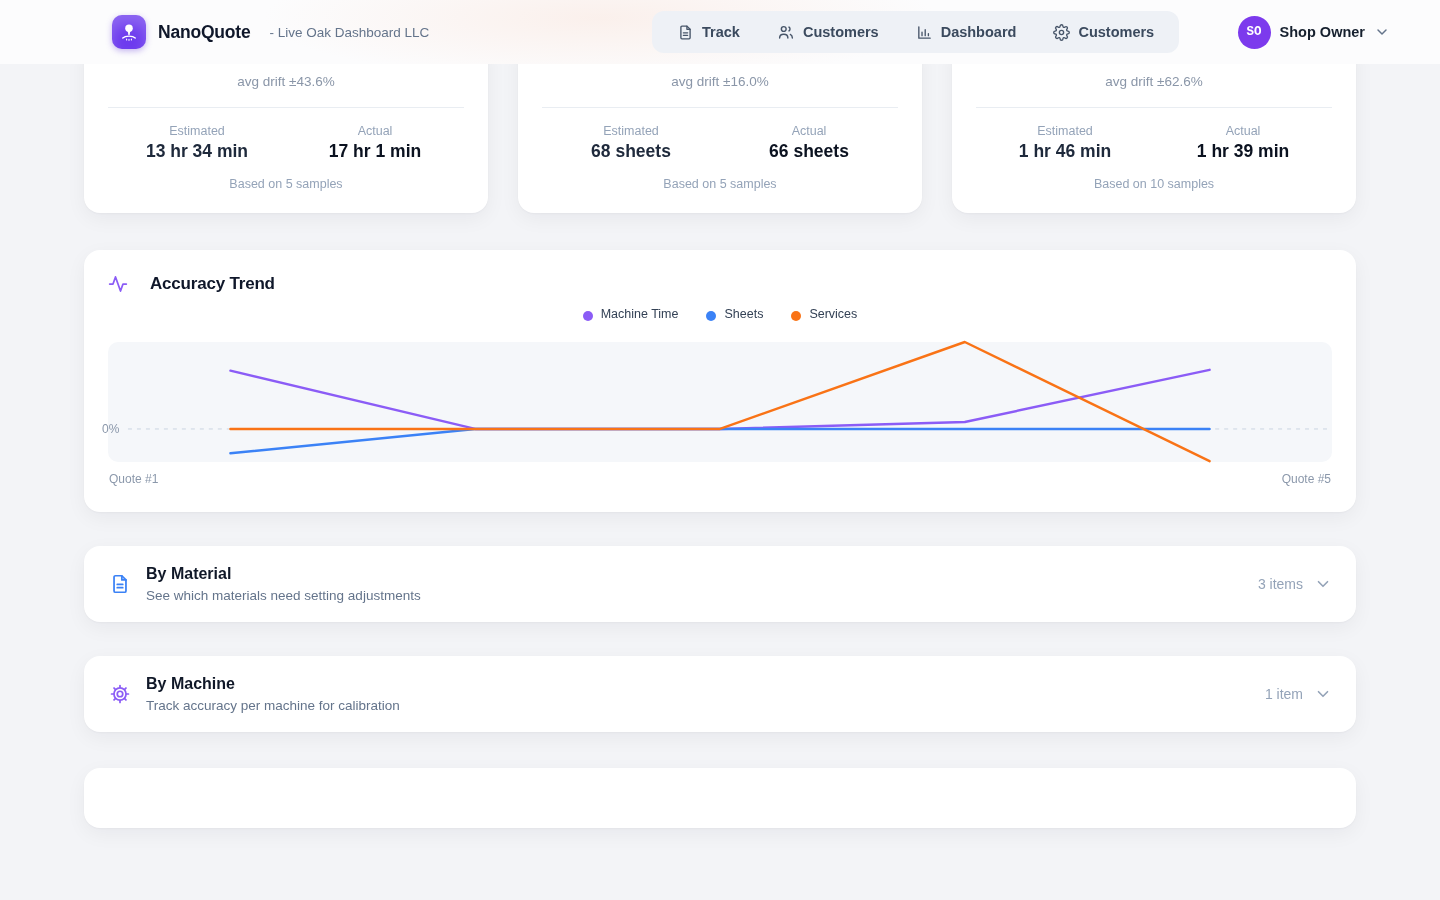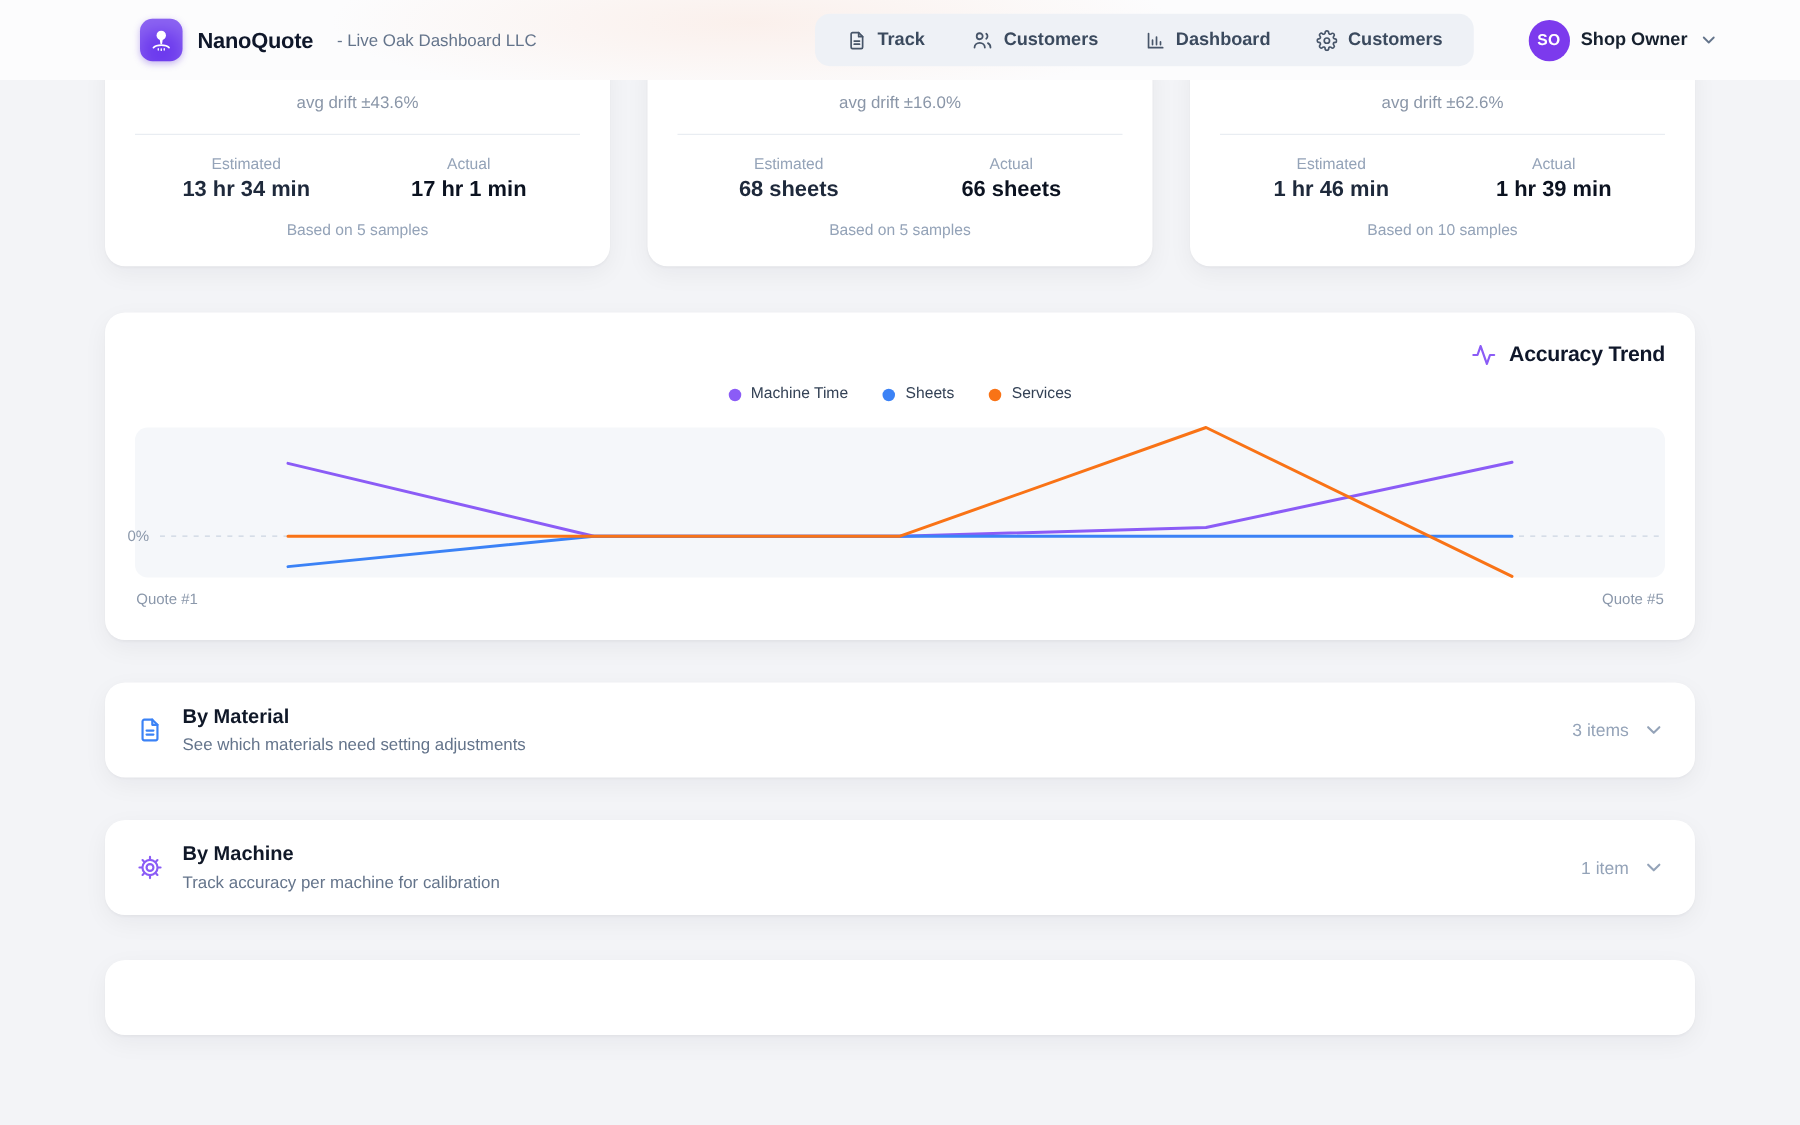--- a/index.html
+++ b/index.html
@@ -3,21 +3,21 @@
 <meta charset="utf-8">
 <style>
   * { margin:0; padding:0; box-sizing:border-box; }
   html,body { width:1440px; height:900px; overflow:hidden; }
   body { font-family:"Liberation Sans", sans-serif; background:#f3f4f7; color:#0f172a; position:relative; }
 
   
   .header {
     position:absolute; top:0; left:0; width:1440px; height:64px; z-index:20;
     background: radial-gradient(480px 90px at 600px 18px, rgba(250,236,230,.75), rgba(252,252,253,0) 70%), #fcfcfd;
-    display:flex; align-items:center; padding:0 65px 0 112px;
+    display:flex; align-items:center; padding:0 50px 0 112px;
   }
   .brand { display:flex; align-items:center; gap:12px; }
   .brand-logo { width:34px; height:34px; border-radius:10px; display:flex; align-items:center; justify-content:center;
     box-shadow: inset 0 10px 14px rgba(255,255,255,.22), 0 2px 6px rgba(91,47,216,.35); }
   .brand-title { font-size:17.5px; font-weight:800; letter-spacing:-0.2px; color:#0f172a; }
   .brand-sub { font-size:13.5px; color:#64748b; font-weight:500; margin-left:7px; }
 
   .nav-pill { position:absolute; left:652px; top:11px; height:42px; border-radius:12px; background:#eef1f6;
     display:flex; align-items:center; padding:0 25px; gap:37px; }
   .nav-item { display:flex; align-items:center; gap:8px; font-size:14.5px; font-weight:600; color:#3b4a5e; cursor:pointer; white-space:nowrap; }
@@ -39,21 +39,21 @@
   .metric-drift { font-size:13.5px; color:#8a96a8; line-height:18px; }
   .metric-divider { height:1px; background:#e9edf2; margin-top:16px; }
   .metric-cols { display:grid; grid-template-columns:1fr 1fr; margin-top:16px; }
   .metric-label { font-size:12.5px; color:#94a3b8; line-height:15px; }
   .metric-value { font-size:17.5px; font-weight:700; line-height:22px; margin-top:1px; color:#1e293b; }
   .metric-value.actual { color:#0b1220; }
   .metric-samples { font-size:12.5px; color:#94a3b8; line-height:15px; margin-top:15px; }
 
   
   .trend-card { margin-top:37px; padding:24px 24px 26px 24px; }
-  .trend-title-row { display:flex; align-items:center; gap:10px;justify-content:flex-end; }
+  .trend-title-row { display:flex; align-items:center; gap:22px; }
   .trend-title { font-size:17px; font-weight:800; color:#0f172a; letter-spacing:-0.2px; }
   .legend { display:flex; justify-content:center; align-items:center; gap:28px; margin-top:10px; height:20px; }
   .legend-item { display:flex; align-items:flex-end; gap:8px; font-size:12.5px; color:#334155; }
   .legend-dot { width:10px; height:10px; border-radius:50%; }
   .plot { position:relative; margin-top:18px; height:120px; background:#f5f7fa; border-radius:10px; }
   .plot svg { position:absolute; inset:0; width:100%; height:100%; overflow:visible; }
   .y-zero { position:absolute; left:-6px; transform:translateY(-50%); font-size:12px; color:#8b98ab; }
   .x-axis { display:flex; justify-content:space-between; margin-top:10px; font-size:12px; color:#8b98ab; padding:0 1px; }
 
   
@@ -118,21 +118,21 @@
         <svg width="17" height="17" viewBox="0 0 24 24" fill="none" stroke="#475569" stroke-width="1.9" stroke-linecap="round" stroke-linejoin="round">
           <circle cx="12" cy="12" r="3"></circle>
           <path d="M19.4 15a1.7 1.7 0 0 0 .34 1.87l.06.06a2 2 0 1 1-2.83 2.83l-.06-.06a1.7 1.7 0 0 0-1.87-.34 1.7 1.7 0 0 0-1 1.56V21a2 2 0 1 1-4 0v-.09a1.7 1.7 0 0 0-1-1.56 1.7 1.7 0 0 0-1.87.34l-.06.06a2 2 0 1 1-2.83-2.83l.06-.06a1.7 1.7 0 0 0 .34-1.87 1.7 1.7 0 0 0-1.56-1H3a2 2 0 1 1 0-4h.09a1.7 1.7 0 0 0 1.56-1 1.7 1.7 0 0 0-.34-1.87l-.06-.06a2 2 0 1 1 2.83-2.83l.06.06a1.7 1.7 0 0 0 1.87.34h.01a1.7 1.7 0 0 0 1-1.56V3a2 2 0 1 1 4 0v.09a1.7 1.7 0 0 0 1 1.56 1.7 1.7 0 0 0 1.87-.34l.06-.06a2 2 0 1 1 2.83 2.83l-.06.06a1.7 1.7 0 0 0-.34 1.87v.01a1.7 1.7 0 0 0 1.56 1H21a2 2 0 1 1 0 4h-.09a1.7 1.7 0 0 0-1.56 1z"></path>
         </svg>
       </span>
       <span>Customers</span>
     </div>
   </div>
 
   <div class="user-menu">
-    <div class="avatar" style="background-color: rgb(124, 58, 237);">SO</div>
+    <div class="avatar" style="background-color: rgb(124, 58, 237); font-family: Liberation Mono, monospace;">SO</div>
     <span class="user-name">Shop Owner</span>
     <span style="display:flex;">
       <svg width="16" height="16" viewBox="0 0 24 24" fill="none" stroke="#64748b" stroke-width="2.2" stroke-linecap="round" stroke-linejoin="round">
           <path d="M6 9 l6 6 6-6"></path>
         </svg>
     </span>
   </div>
 </div>
 
 <div class="main">

